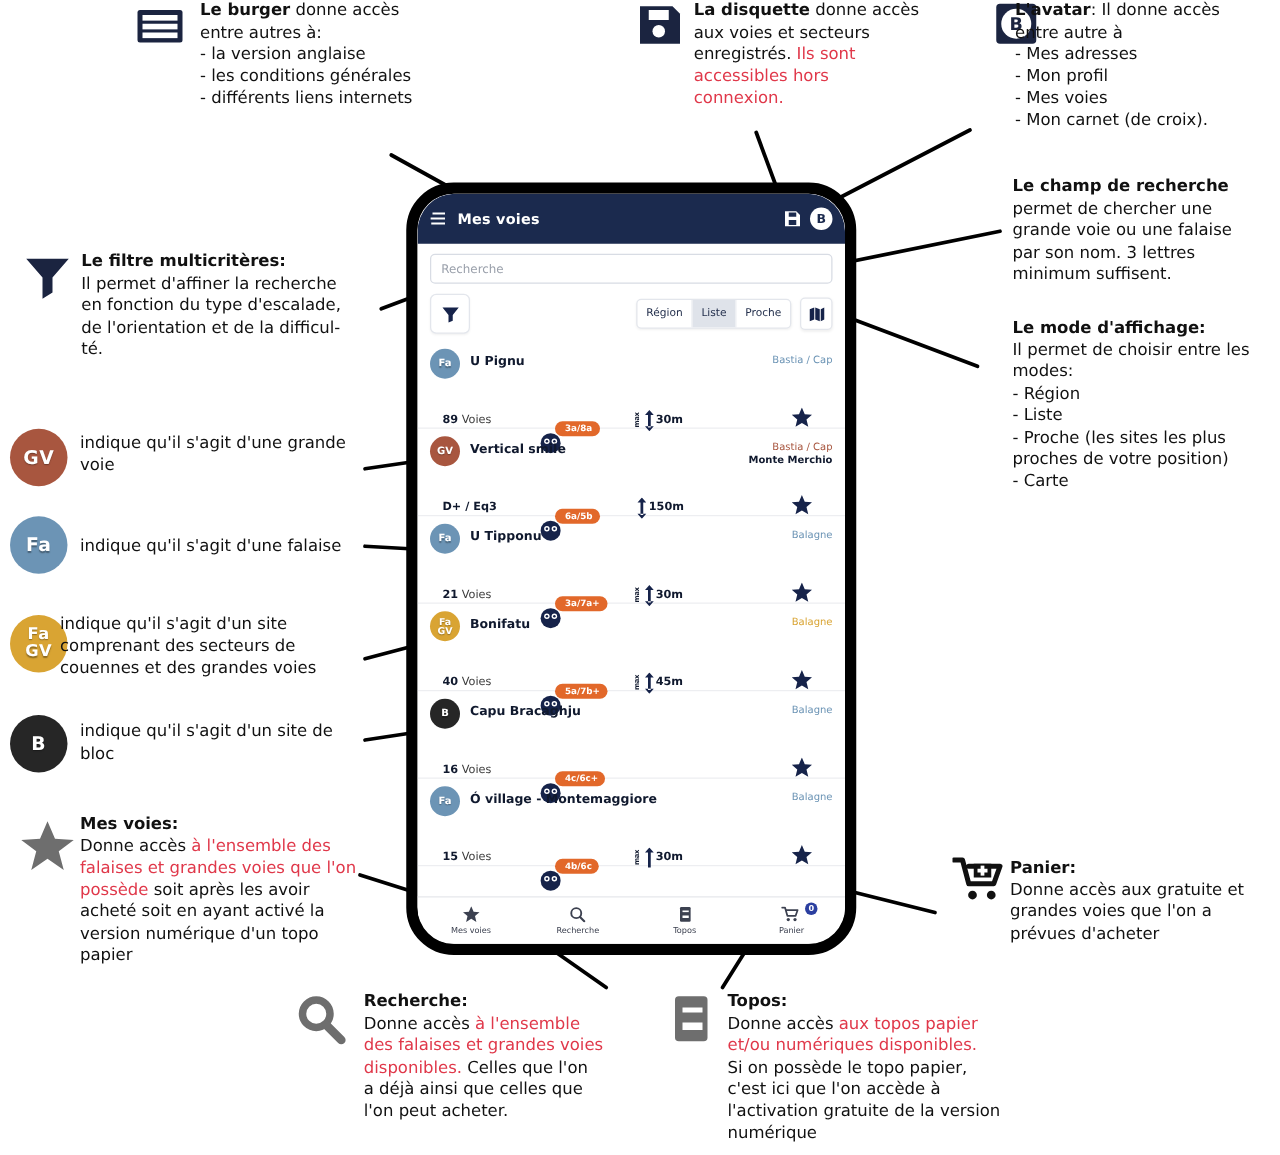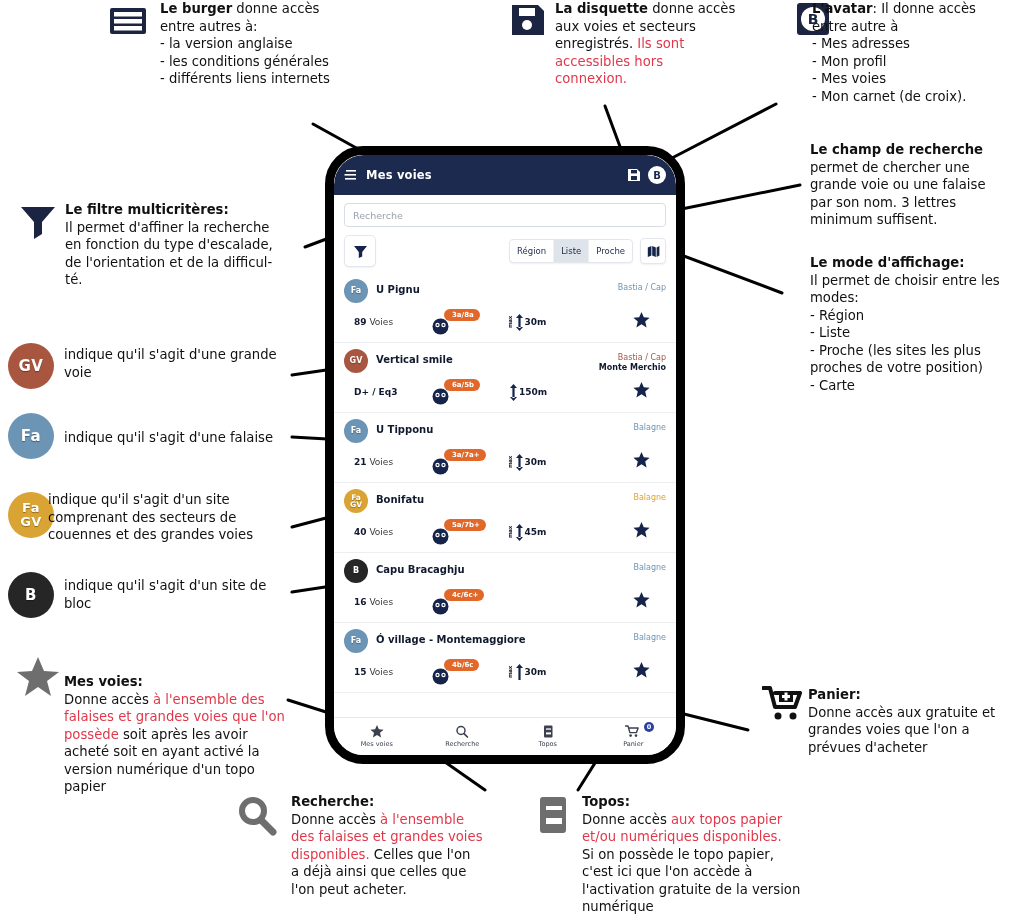--- a/index.html
+++ b/index.html
@@ -78,21 +78,21 @@
     font-size:8px; font-weight:bold; display:flex; flex-direction:column;
     align-items:center; justify-content:center; line-height:1; text-shadow:0 1px 1px rgba(0,0,0,.3);
     margin-top:2px;
   }
   .row-dot.two span { font-size:7.5px; }
   .row-name { font-size:10px; font-weight:bold; color:#10192e; margin-top:7px; }
   .row-region { margin-left:auto; text-align:right; font-size:8px; line-height:1.3; margin-top:6px; }
   .row-bottom { display:flex; align-items:center; margin-top:4px; }
   .voies { font-size:9px; color:#3a3a3a; width:86px; padding-left:10px; }
   .voies b { color:#10192e; }
-  .grade-cell { width:78px; position:relative; height:26px; }
+  .grade-cell { width:78px; position:relative; height:26px;margin-top:28px; }
   .grade-pill {
     position:absolute; left:14px; top:0px; background:#e2682a; color:#fff;
     font-size:7px; font-weight:bold; border-radius:9px; padding:2px 6px 2px 8px;
   }
   .height-cell { width:80px; display:flex; align-items:center; gap:1px; font-size:9px; color:#10192e; font-weight:600; }
   .maxlabel { font-size:5.5px; font-weight:bold; color:#10192e; writing-mode:vertical-rl; transform:rotate(180deg); letter-spacing:-.3px; line-height:1; }
   .star-cell { margin-left:auto; padding-right:16px; }
   .bottom-nav {
     height:38px; border-top:1px solid #e6e8ec; background:#fff; display:flex; flex:0 0 auto;
   }
@@ -236,21 +236,21 @@
 <div class="ann ann-text" style="left:64px; top:577px; width:250px;">
   <div>indique qu'il s'agit d'un site de</div>
   <div>bloc</div>
 </div>
 
 <div class="ann" style="left:16px; top:655px;">
   <svg width="44" height="42" viewBox="0 0 44 42">
     <path d="M22 2 L28 16 L43 17 L31 26 L35 41 L22 32 L9 41 L13 26 L1 17 L16 16 Z" class="grey-ico"></path>
   </svg>
 </div>
-<div class="ann ann-text" style="left:64px; top:673px; width:235px;">
+<div class="ann ann-text" style="left:64px; top:651px; width:235px;">
   <div><b>Mes voies:</b></div>
   <div><span>Donne accès </span><span class="red">à l'ensemble des</span></div>
   <div class="red">falaises et grandes voies que l'on</div>
   <div><span class="red">possède</span><span> soit après les avoir</span></div>
   <div>acheté soit en ayant activé la</div>
   <div>version numérique d'un topo</div>
   <div>papier</div>
 </div>
 
 <div class="ann" style="left:234px; top:795px;">

